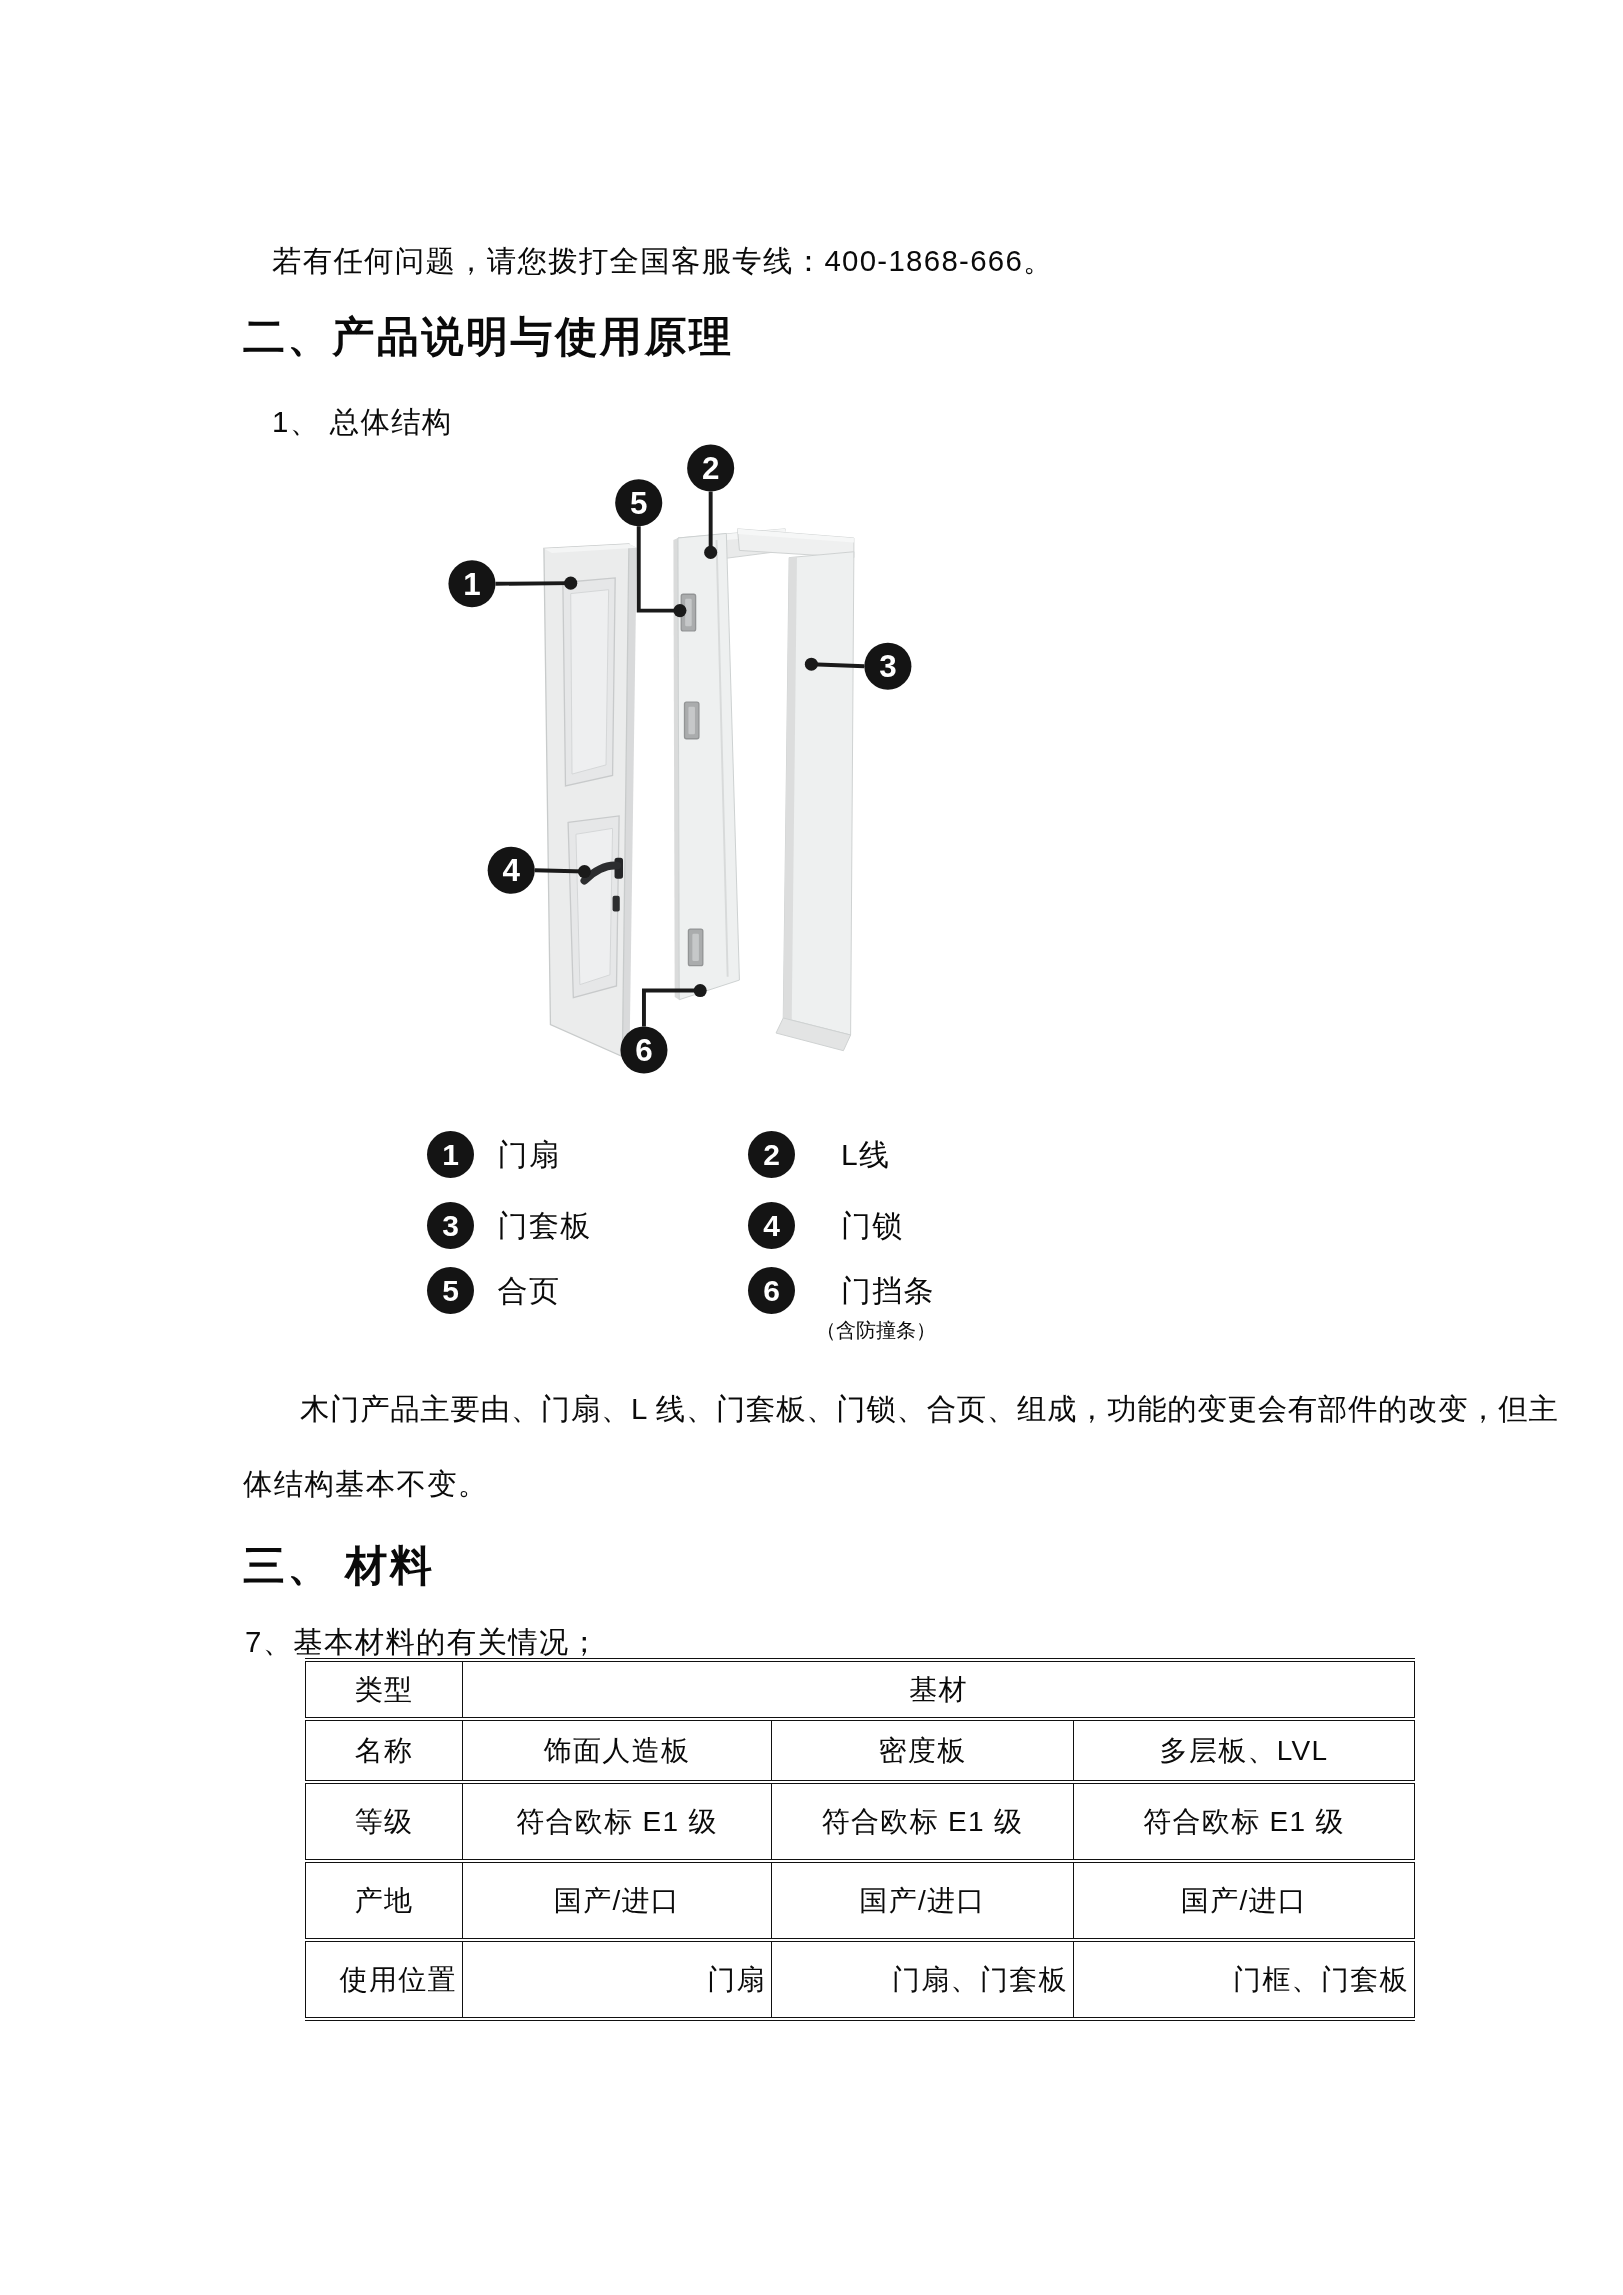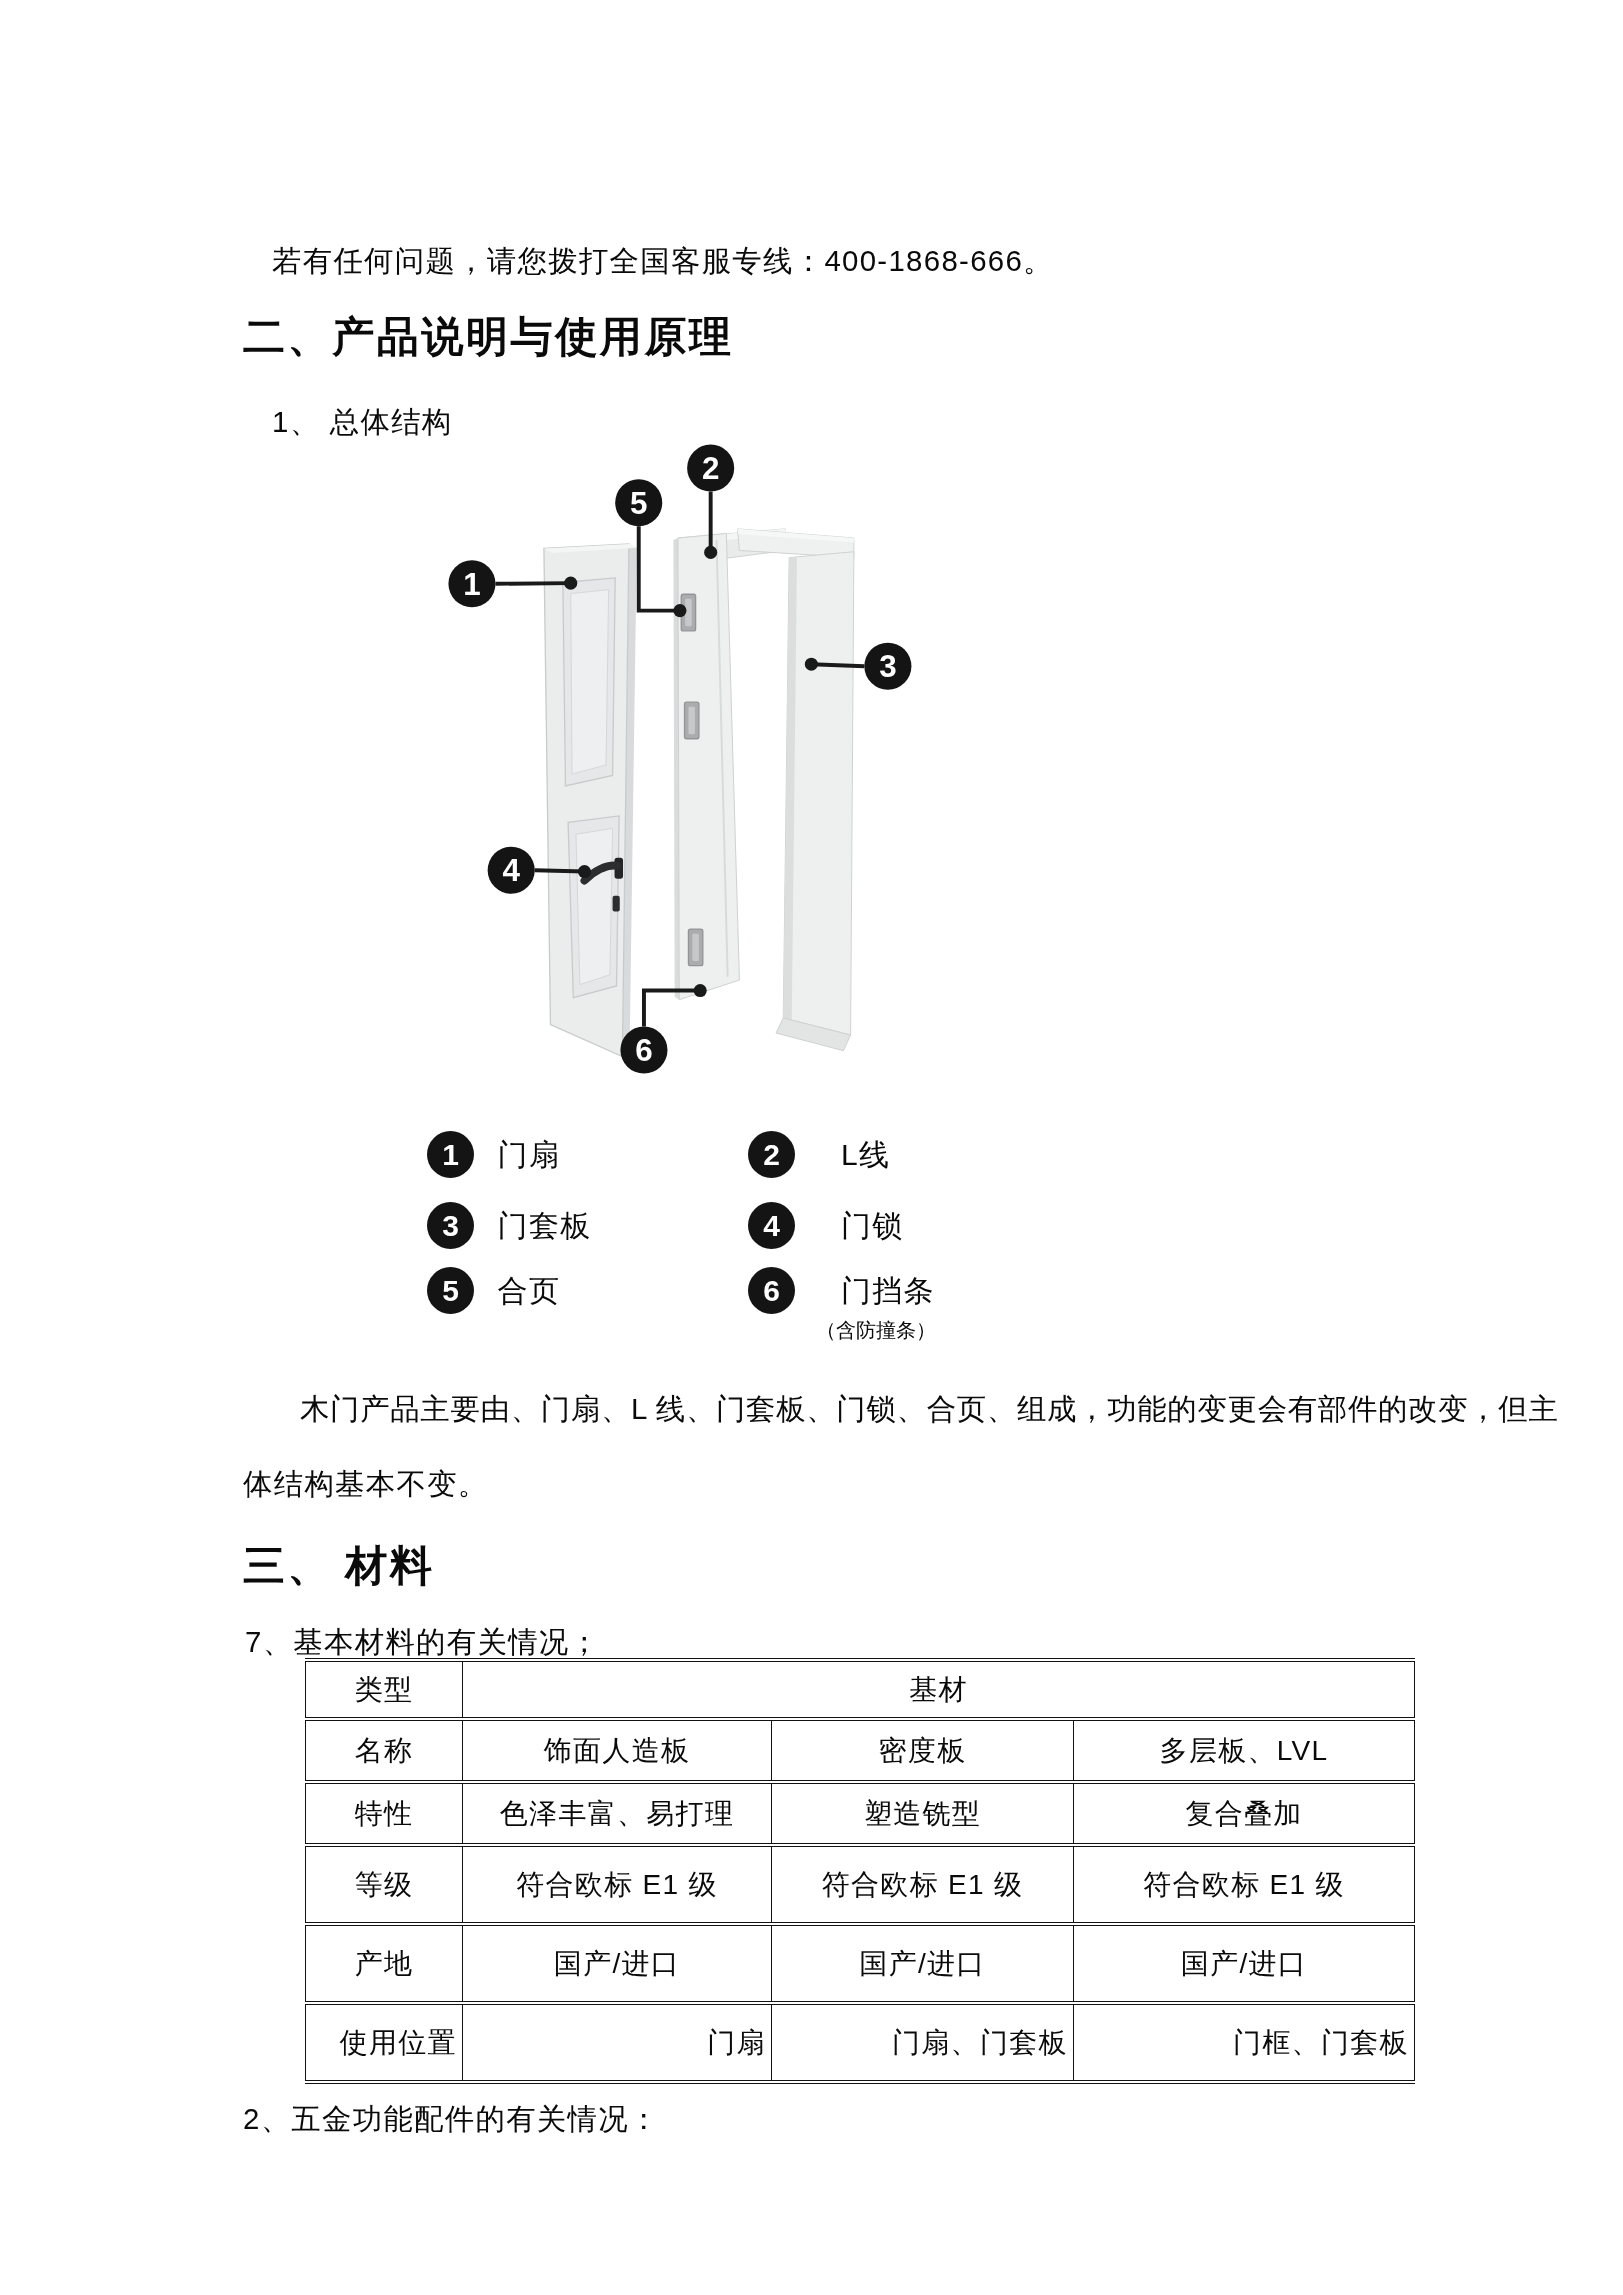--- a/index.html
+++ b/index.html
@@ -204,26 +204,20 @@
       <tr class="rh">
         <td>类型</td>
         <td colspan="3">基材</td>
       </tr>
       <tr class="r1">
         <td>名称</td>
         <td>饰面人造板</td>
         <td>密度板</td>
         <td>多层板、LVL</td>
       </tr>
-      <tr class="r2">
-        <td>特性</td>
-        <td>色泽丰富、易打理</td>
-        <td>塑造铣型</td>
-        <td>复合叠加</td>
-      </tr>
       <tr class="r3">
         <td>等级</td>
         <td>符合欧标 E1 级</td>
         <td>符合欧标 E1 级</td>
         <td>符合欧标 E1 级</td>
       </tr>
       <tr class="r4">
         <td>产地</td>
         <td>国产/进口</td>
         <td>国产/进口</td>
@@ -231,16 +225,15 @@
       </tr>
       <tr class="r5">
         <td>使用位置</td>
         <td>门扇</td>
         <td>门扇、门套板</td>
         <td>门框、门套板</td>
       </tr>
     </tbody>
   </table>
 
-  <p class="abs body-txt sub3">2、五金功能配件的有关情况：</p>
 
 </div>
 
 
 </body></html>

